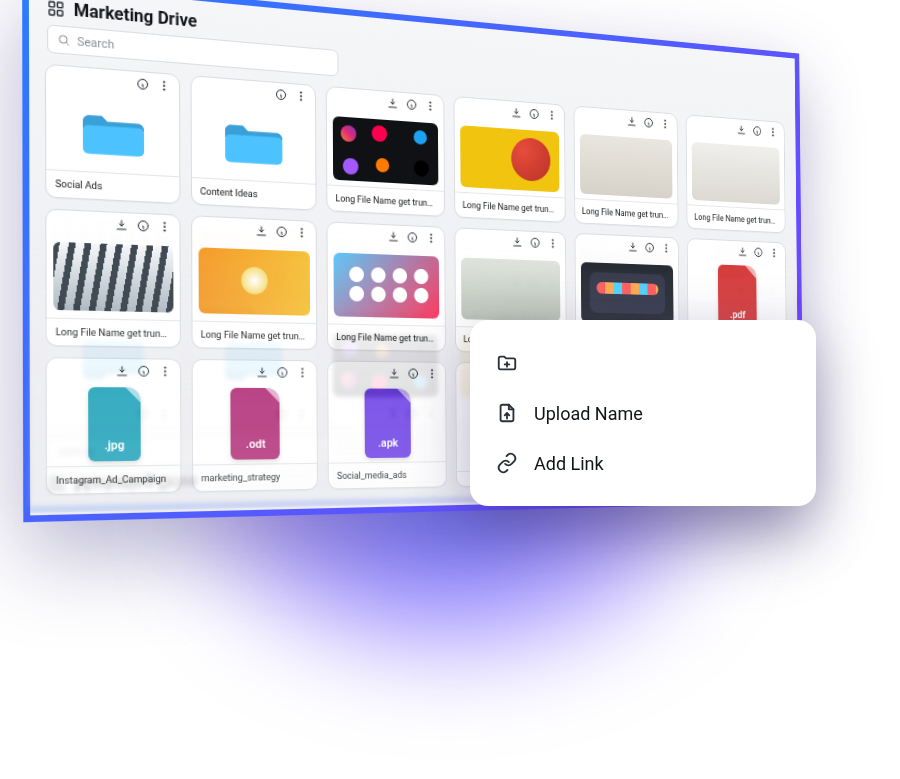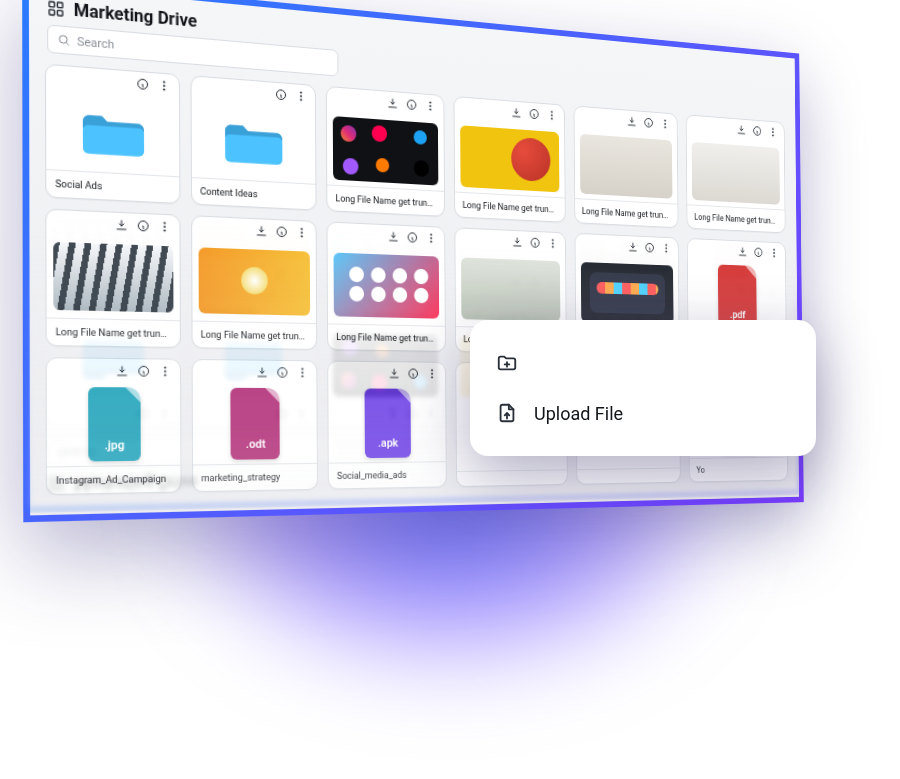--- a/index.html
+++ b/index.html
@@ -1200,16 +1200,23 @@
         <path d="M3 7a2 2 0 0 1 2-2h4l2 2h8a2 2 0 0 1 2 2v8a2 2 0 0 1-2 2H5a2 2 0 0 1-2-2V7z"></path>
         <path d="M12 11v5M9.5 13.5h5"></path>
       </svg>
     </div>
     <div class="item">
       <svg viewBox="0 0 24 24" fill="none" stroke-width="2" stroke-linecap="round" stroke-linejoin="round">
         <path d="M14 3H7a2 2 0 0 0-2 2v14a2 2 0 0 0 2 2h10a2 2 0 0 0 2-2V8l-5-5z"></path>
         <path d="M14 3v5h5"></path>
           <path d="M12 18v-6M9.5 14.5L12 12l2.5 2.5"></path>
       </svg>
-      <span>Upload File</span>
+      <span>Upload Name</span>
+    </div>
+    <div class="item">
+      <svg viewBox="0 0 24 24" fill="none" stroke-width="2" stroke-linecap="round" stroke-linejoin="round">
+        <path d="M10 13a5 5 0 0 0 7 0l3-3a5 5 0 0 0-7-7l-1.5 1.5"></path>
+        <path d="M14 11a5 5 0 0 0-7 0l-3 3a5 5 0 0 0 7 7l1.5-1.5"></path>
+      </svg>
+      <span>Add Link</span>
     </div>
   </div>
 </div>
 
 </body></html>

